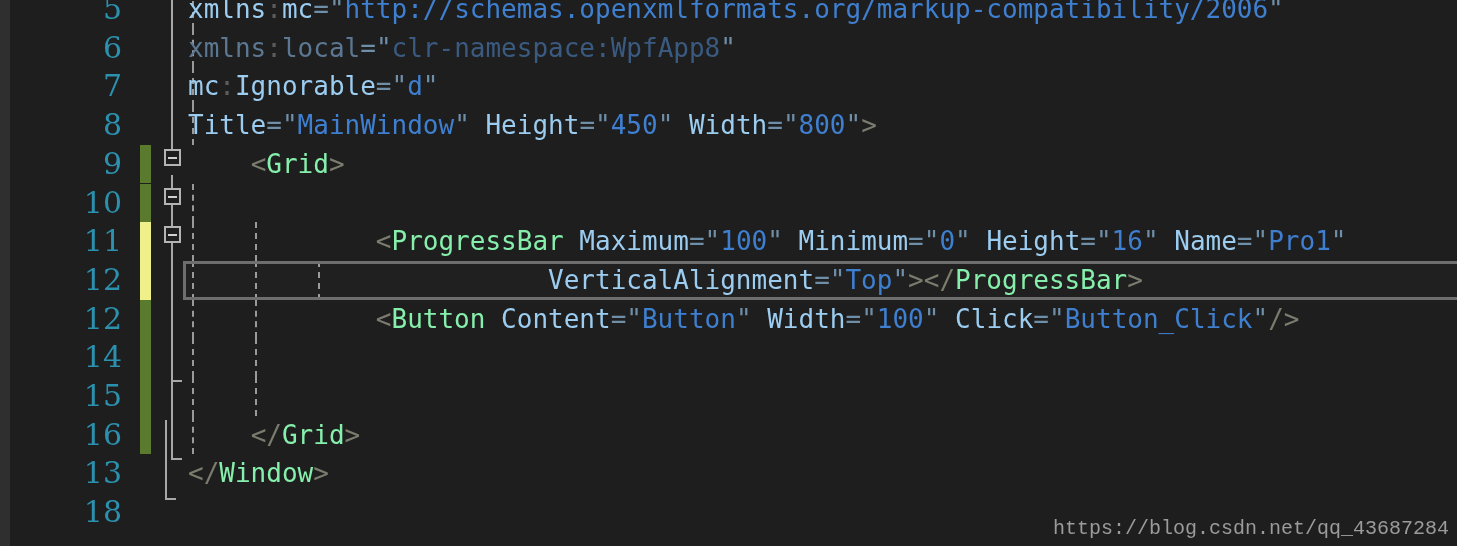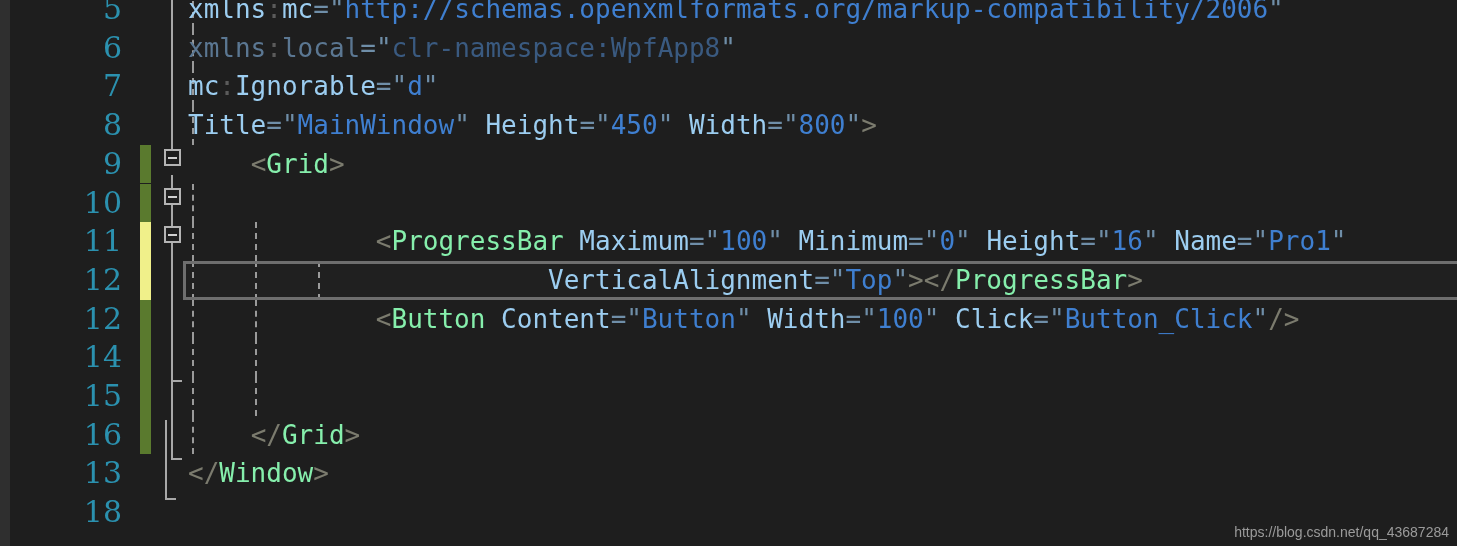--- a/index.html
+++ b/index.html
@@ -150,22 +150,22 @@
   .t-dim     { color: #3a5a80; }
   .t-dimattr { color: #5b7792; }
   .t-colon   { color: #5b5b5b; }
 
   
   .watermark {
     position: absolute;
     right: 8px;
     bottom: 6px;
     color: #9b9b9b;
-    font-family: Liberation Sans, sans-serif;
-    font-size: 14px;
+    font-family: Liberation Mono, monospace;
+    font-size: 20px;
     white-space: pre;
     z-index: 7;
   }
 </style>
 </head>
 <body>
 
 <div id="editor">
 
   <div class="edge-strip"></div>

